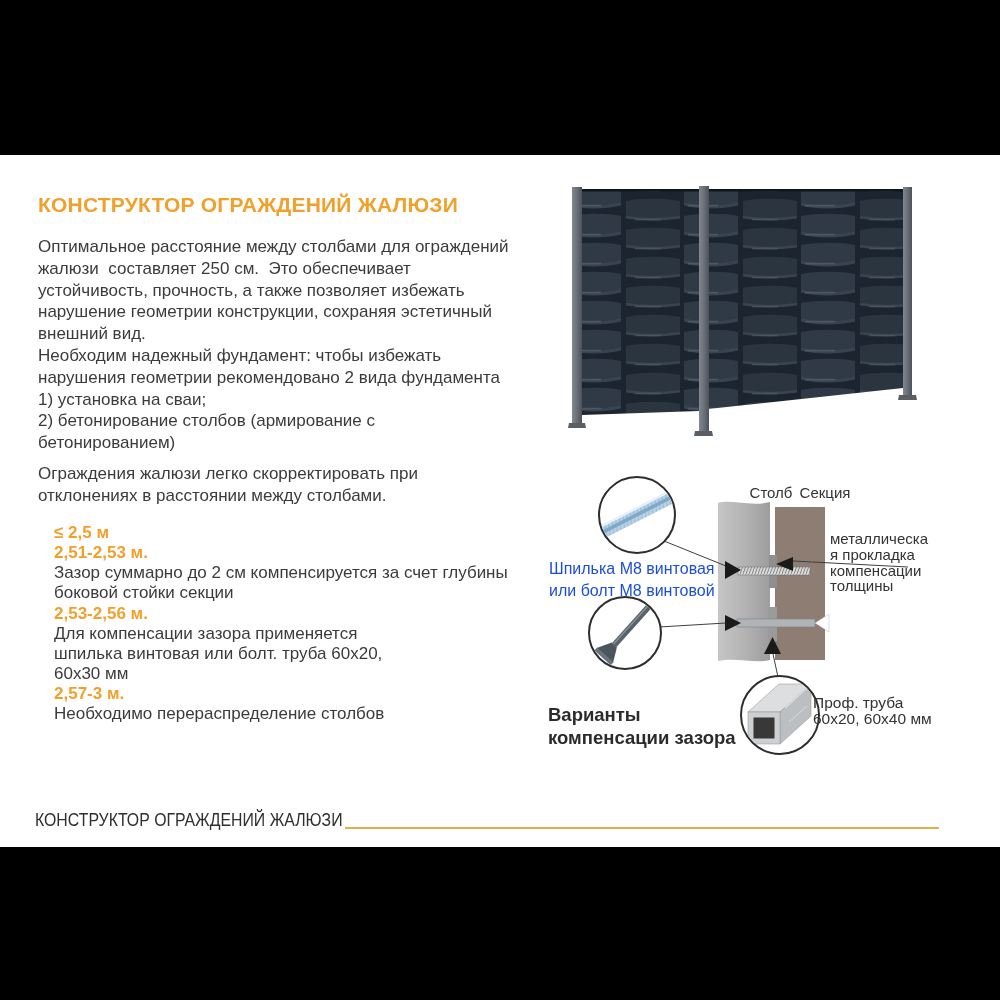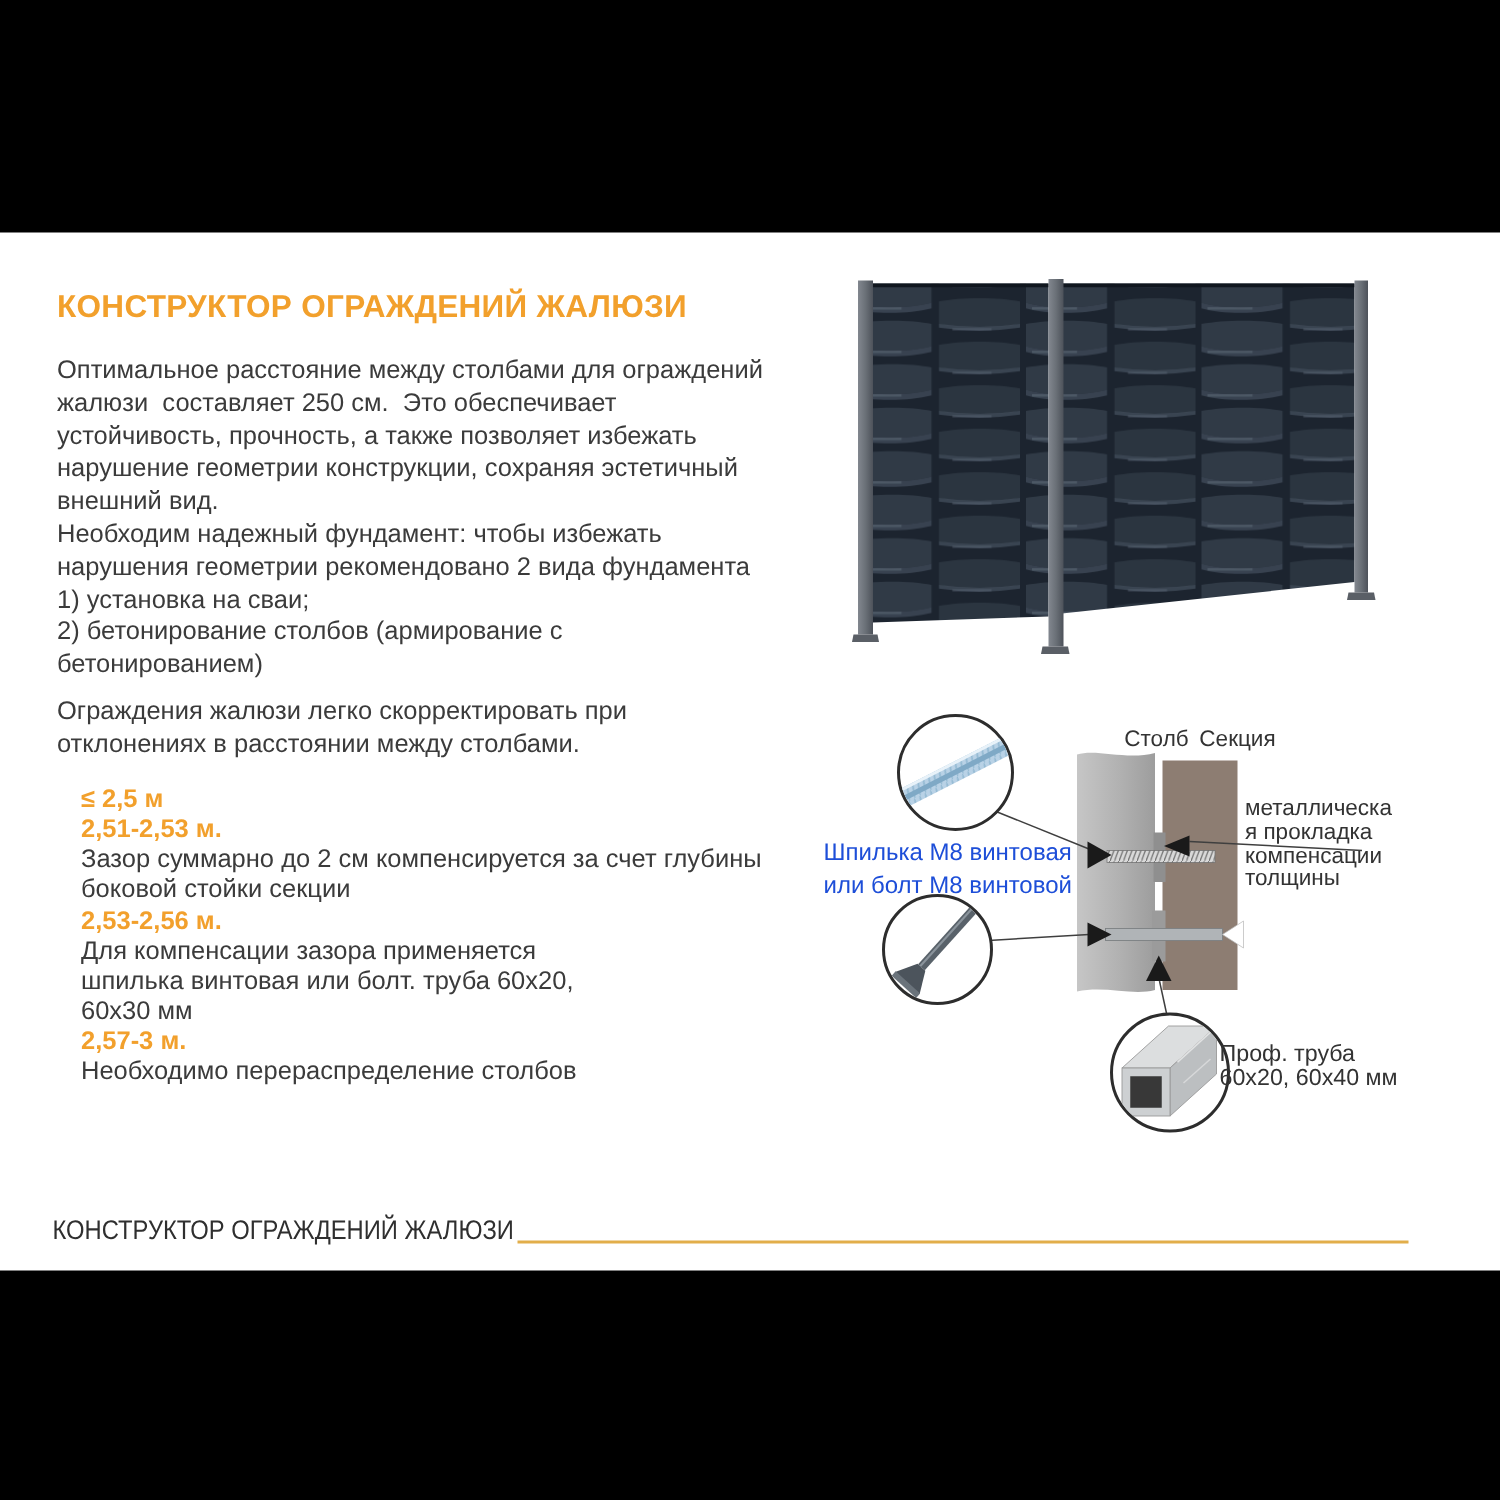--- a/index.html
+++ b/index.html
@@ -201,15 +201,19 @@
     <div class="abs dfastener" style="left:549px;top:403px;">
       <div>Шпилька М8 винтовая</div>
       <div>или болт М8 винтовой</div>
     </div>
 
     <div class="abs dtube" style="left:813px;top:540px;width:128px;">
       <div>Проф. труба</div>
       <div>60х20, 60х40 мм</div>
     </div>
 
+    <div class="abs dvariants" style="left:548px;top:548px;">
+      <div>Варианты</div>
+      <div>компенсации зазора</div>
+    </div>
 
   </div>
 </div>
 
 </body></html>

